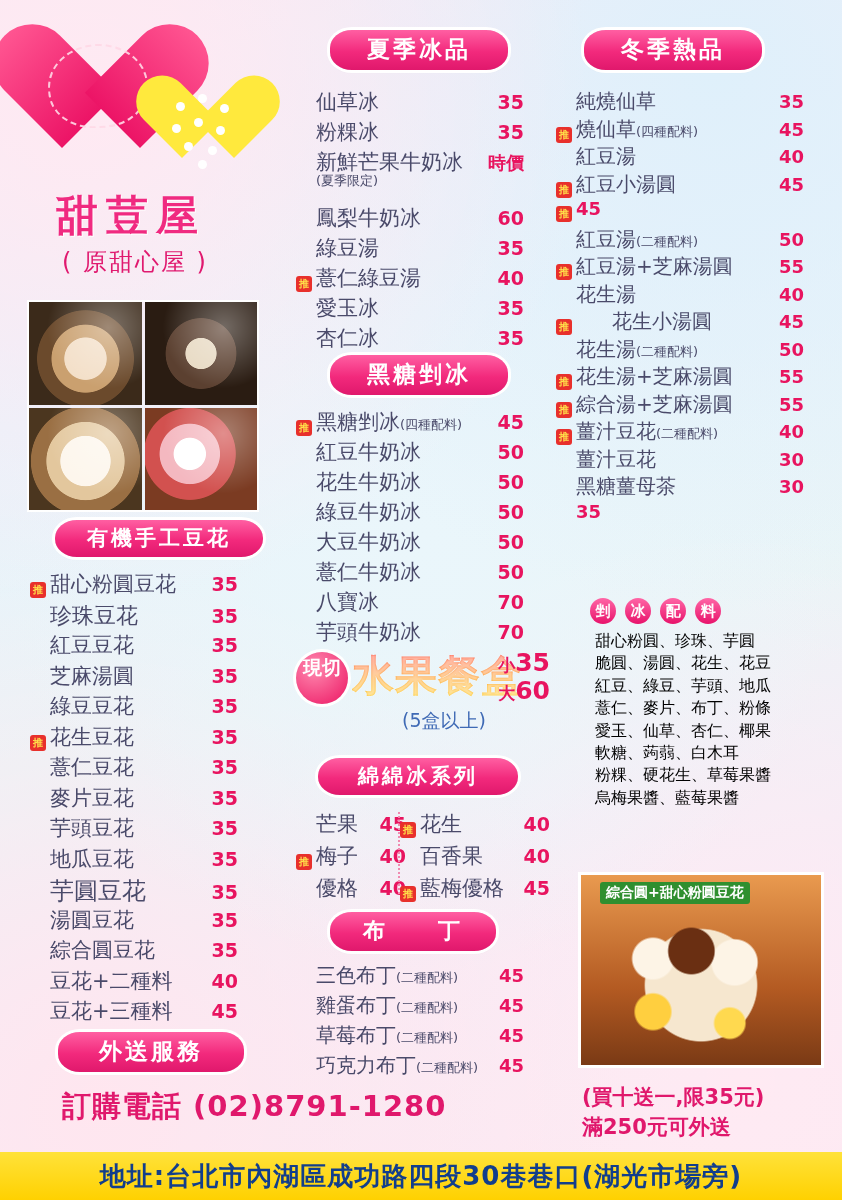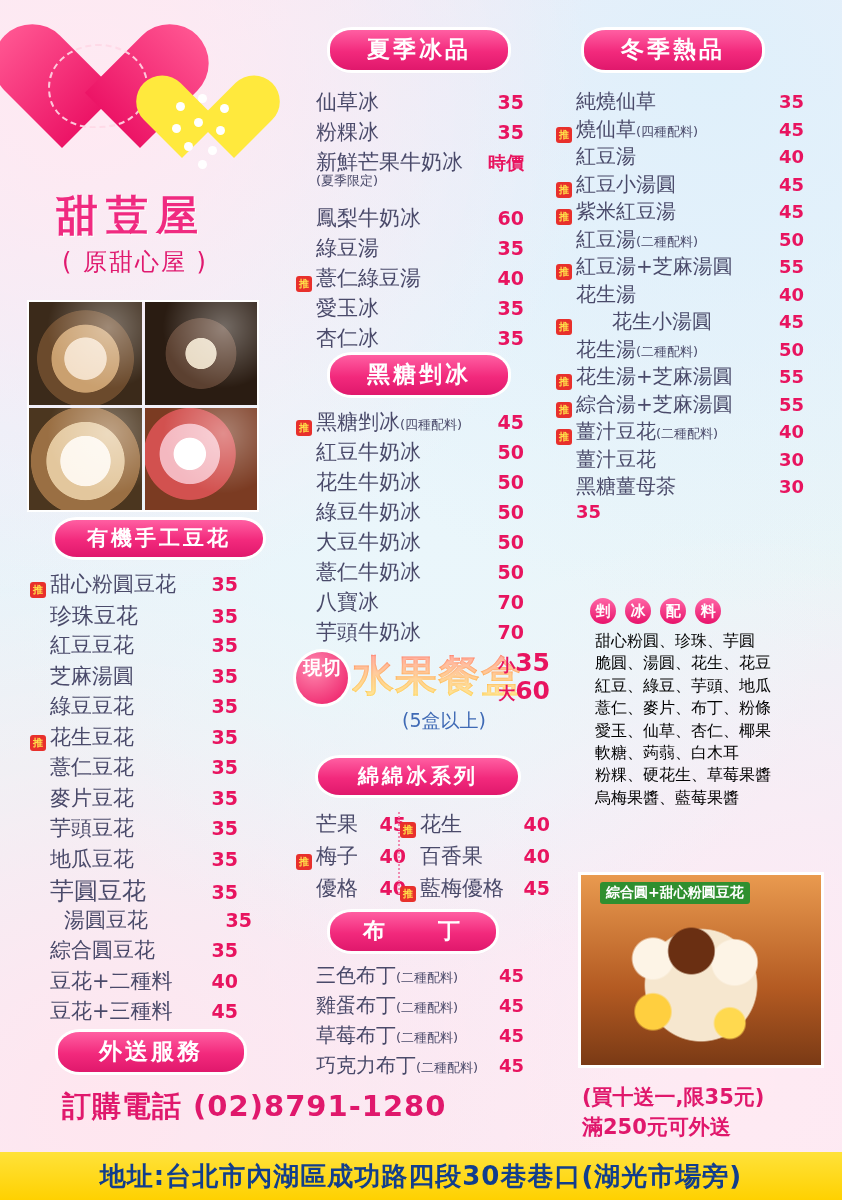--- a/index.html
+++ b/index.html
@@ -216,21 +216,21 @@
       <div class="row" style="left: 30px; top: 844.5px; width: 208px;">
         <span style="width: 20px; flex: 0 0 20px;"></span>
         <span class="name" style="font-size: 21px; flex: 1 1 0%;">地瓜豆花</span>
         <span class="price" style="font-size: 19px;">35</span>
       </div>
       <div class="row" style="left: 30px; top: 875px; width: 208px;">
         <span style="width: 20px; flex: 0 0 20px;"></span>
         <span class="name" style="font-size: 24px; flex: 1 1 0%;">芋圓豆花</span>
         <span class="price" style="font-size: 19px;">35</span>
       </div>
-      <div class="row" style="left: 44px; top: 905.5px; width: 208px;">
+      <div class="row" style="left: 30px; top: 905.5px; width: 208px;">
         <span style="width: 20px; flex: 0 0 20px;"></span>
         <span class="name" style="font-size: 21px; flex: 1 1 0%;">湯圓豆花</span>
         <span class="price" style="font-size: 19px;">35</span>
       </div>
       <div class="row" style="left: 30px; top: 936px; width: 208px;">
         <span style="width: 20px; flex: 0 0 20px;"></span>
         <span class="name" style="font-size: 21px; flex: 1 1 0%;">綜合圓豆花</span>
         <span class="price" style="font-size: 19px;">35</span>
       </div>
       <div class="row" style="left: 30px; top: 966.5px; width: 208px;">
@@ -345,21 +345,20 @@
         <span class="name" style="font-size: 20px; flex: 1 1 0%;">紅豆湯</span>
         <span class="price" style="font-size: 18px;">40</span>
       </div>
       <div class="row" style="left: 556px; top: 170.5px; width: 248px;">
         <span style="width: 20px; flex: 0 0 20px;"><span class="hot">推</span></span>
         <span class="name" style="font-size: 20px; flex: 1 1 0%;">紅豆小湯圓</span>
         <span class="price" style="font-size: 18px;">45</span>
       </div>
       <div class="row" style="left: 556px; top: 198px; width: 248px;">
         <span style="width: 20px; flex: 0 0 20px;"><span class="hot">推</span></span>
-        <span class="name" style="font-size: 20px; flex: 1 1 0%;">紫米紅豆湯</span>
         <span class="price" style="font-size: 18px;">45</span>
       </div>
       <div class="row" style="left: 556px; top: 225.5px; width: 248px;">
         <span style="width: 20px; flex: 0 0 20px;"></span>
         <span class="name" style="font-size: 20px; flex: 1 1 0%;">紅豆湯<span class="small">(二種配料)</span></span>
         <span class="price" style="font-size: 18px;">50</span>
       </div>
       <div class="row" style="left: 556px; top: 253px; width: 248px;">
         <span style="width: 20px; flex: 0 0 20px;"><span class="hot">推</span></span>
         <span class="name" style="font-size: 20px; flex: 1 1 0%;">紅豆湯+芝麻湯圓</span>

